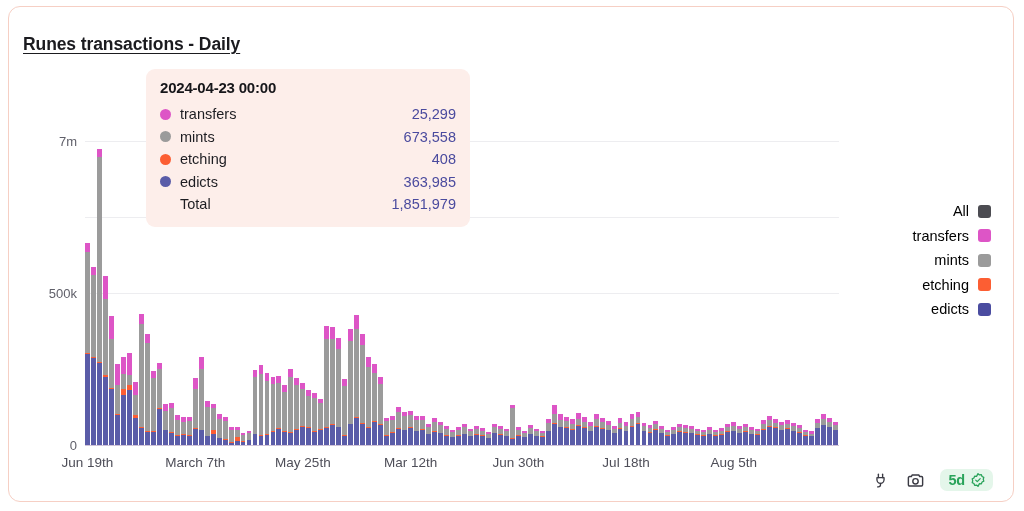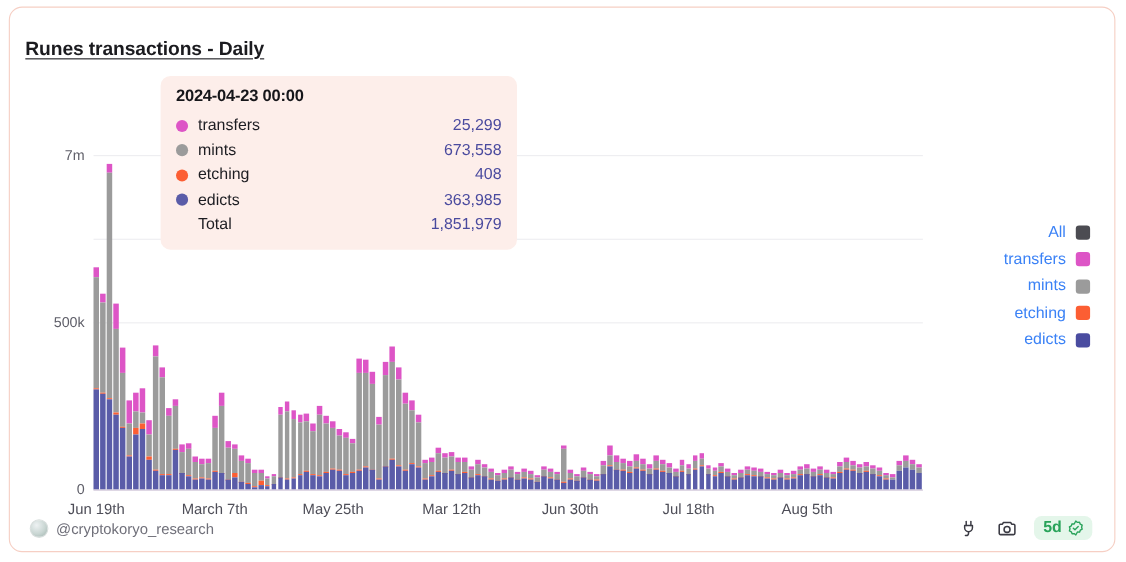--- a/index.html
+++ b/index.html
@@ -100,21 +100,21 @@
   }
   .tt-row.total .tt-name{margin-left:20px;}
 
   
   #legend{
     position:absolute;right:22px;top:192px;
     display:flex;flex-direction:column;align-items:flex-end;
   }
   .legend-item{
     display:flex;align-items:center;justify-content:flex-start;
-    height:24.5px;font-size:14.5px;color:#3b82f6;cursor:pointer;
+    height:24.5px;font-size:14.5px;color:#000000;cursor:pointer;
   }
   .legend-swatch{
     width:13px;height:13px;border-radius:3px;
     margin-left:9px;flex:0 0 auto;
   }
 
   
   #watermark{
     position:absolute;left:18px;bottom:12px;
     display:flex;align-items:center;
@@ -979,24 +979,20 @@
       <div class="legend-item">
         <span>etching</span>
         <span class="legend-swatch" style="background: rgb(252, 94, 51);"></span>
       </div>
       <div class="legend-item">
         <span>edicts</span>
         <span class="legend-swatch" style="background: rgb(74, 76, 160);"></span>
       </div>
     </div>
 
-  <div id="watermark">
-    <span id="avatar"></span>
-    <span>@cryptokoryo_research</span>
-  </div>
 
   <div id="footer-controls">
     <span class="fc-icon">
       <svg width="17" height="17" viewBox="0 0 24 24" fill="none" stroke="currentColor" stroke-width="1.9" stroke-linecap="round" stroke-linejoin="round">
         <path d="M9 3v5"></path>
           <path d="M15 3v5"></path>
         <path d="M7 8h10v3a5 5 0 0 1-5 5 5 5 0 0 1-5-5V8z"></path>
         <path d="M12 16v2a3 3 0 0 1-3 3H8"></path>
       </svg>
     </span>

